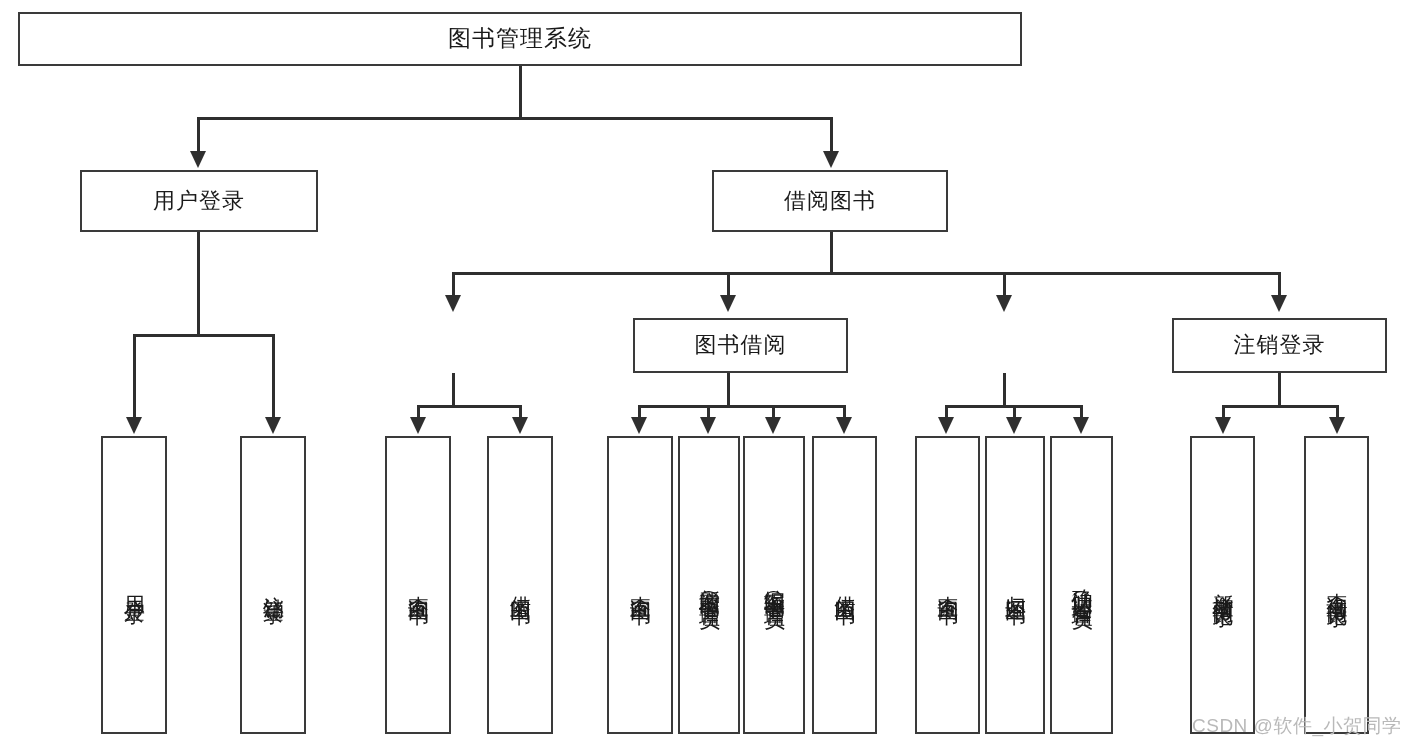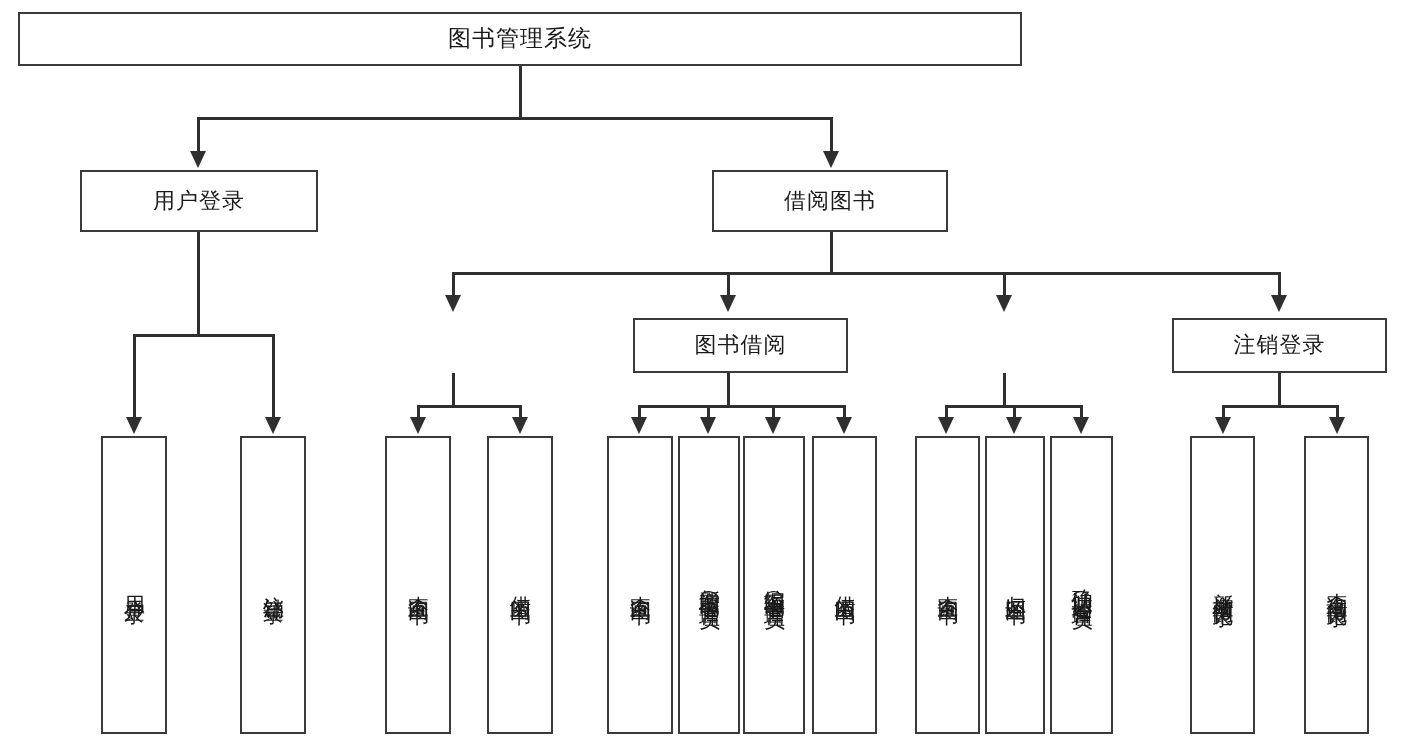--- a/index.html
+++ b/index.html
@@ -166,14 +166,15 @@
   <div class="conn v" style="left:1278px; top:373px; height:32px;"></div>
   <div class="conn h" style="left:1222px; top:405px; width:117px;"></div>
   <div class="conn v" style="left:1222px; top:405px; height:14px;"></div>
   <div class="arrow" style="left:1215px; top:417px;"></div>
   <div class="conn v" style="left:1336px; top:405px; height:14px;"></div>
   <div class="arrow" style="left:1329px; top:417px;"></div>
 
   <div class="node vertical" style="left:1190px; top:436px; width:65px; height:298px;">新增借阅记录</div>
   <div class="node vertical" style="left:1304px; top:436px; width:65px; height:298px;">查询借阅记录</div>
 
+  <div id="watermark" style="left:1192px; top:713px;">CSDN @软件_小贺同学</div>
 
 </div>
 
 </body></html>

